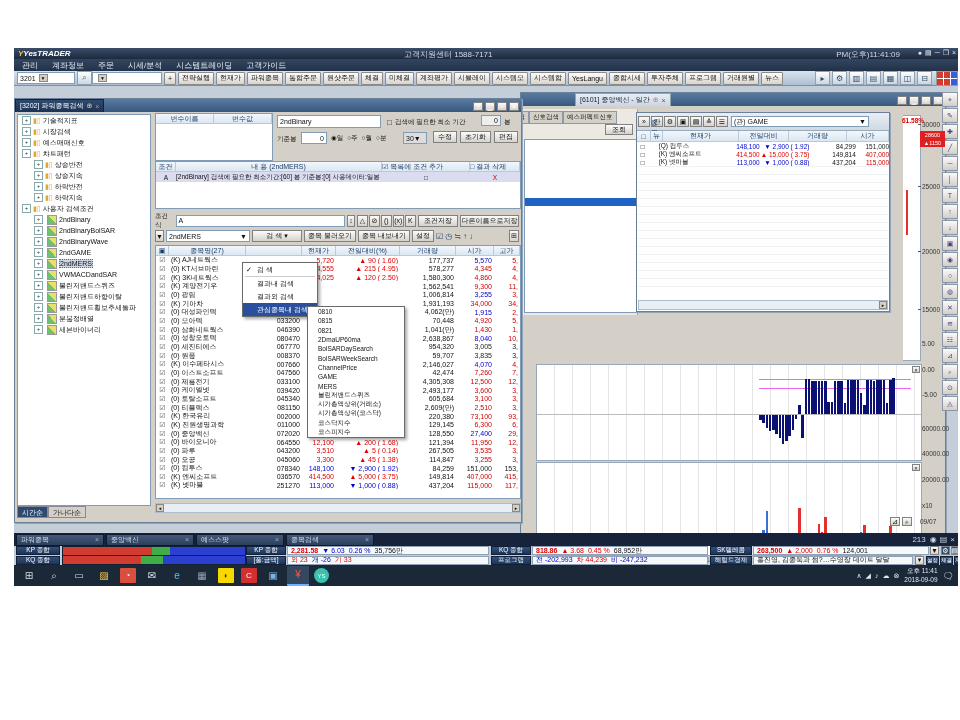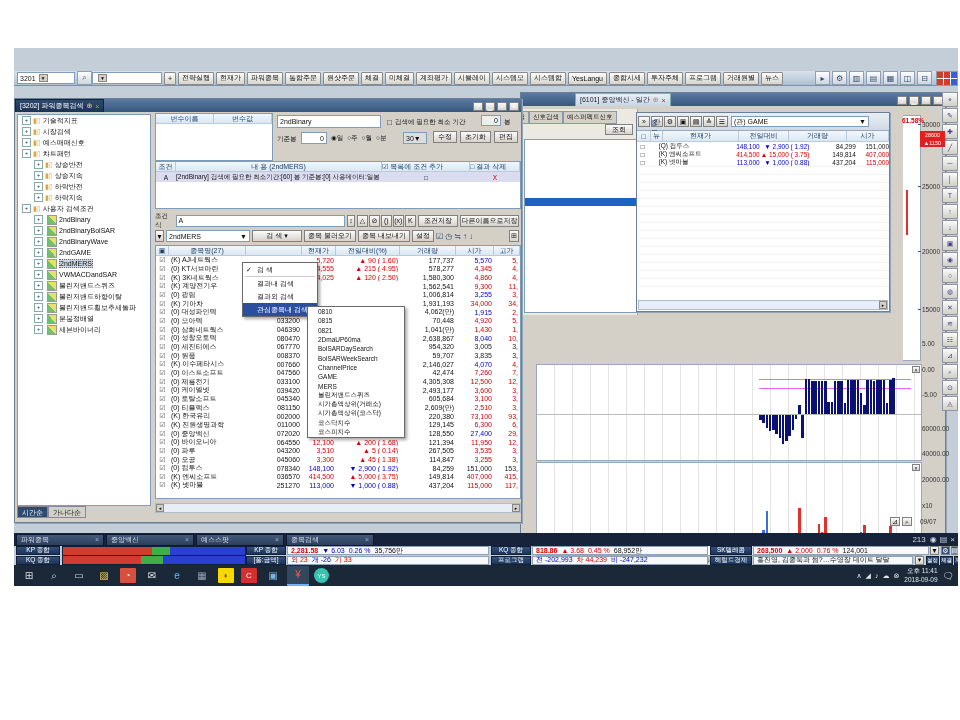--- a/index.html
+++ b/index.html
@@ -86,21 +86,41 @@
   .tk.active{background:#33485f;border-bottom:2px solid #6fb3ff;}
   .tray{position:absolute;right:4px;top:0;height:21px;display:flex;align-items:center;gap:5px;color:#dfe6ee;font-size:8px;}
   .trayclock{font-size:6.5px;text-align:right;line-height:1.25;}
 </style>
 </head>
 <body>
 <div class="page">
 
 <div class="screen">
 
-
+  <div class="titlebar">
+    <span class="logo"><b>Y</b><span>YesTRADER</span></span>
+    <span class="support">고객지원센터 1588-7171</span>
+    <span class="clock">PM(오후)11:41:09</span>
+    <span class="winbtns" id="os-winbtns">
+          <span>●</span>
+          <span>▤</span>
+          <span>─</span>
+          <span>❐</span>
+          <span>×</span>
+        </span>
+  </div>
+
+  <div class="menubar" id="menubar">
+        <span>관리</span>
+        <span>계좌정보</span>
+        <span>주문</span>
+        <span>시세/분석</span>
+        <span>시스템트레이딩</span>
+        <span>고객가이드</span>
+      </div>
 
   <div class="toolbar">
     <span class="combo" style="width:52px">
           <span>3201</span>
           <span class="dd">▼</span>
         </span>
     <span class="ticon">⌕</span>
     <span class="combo" style="width:64px">
           <span></span>
           <span class="dd">▼</span>

